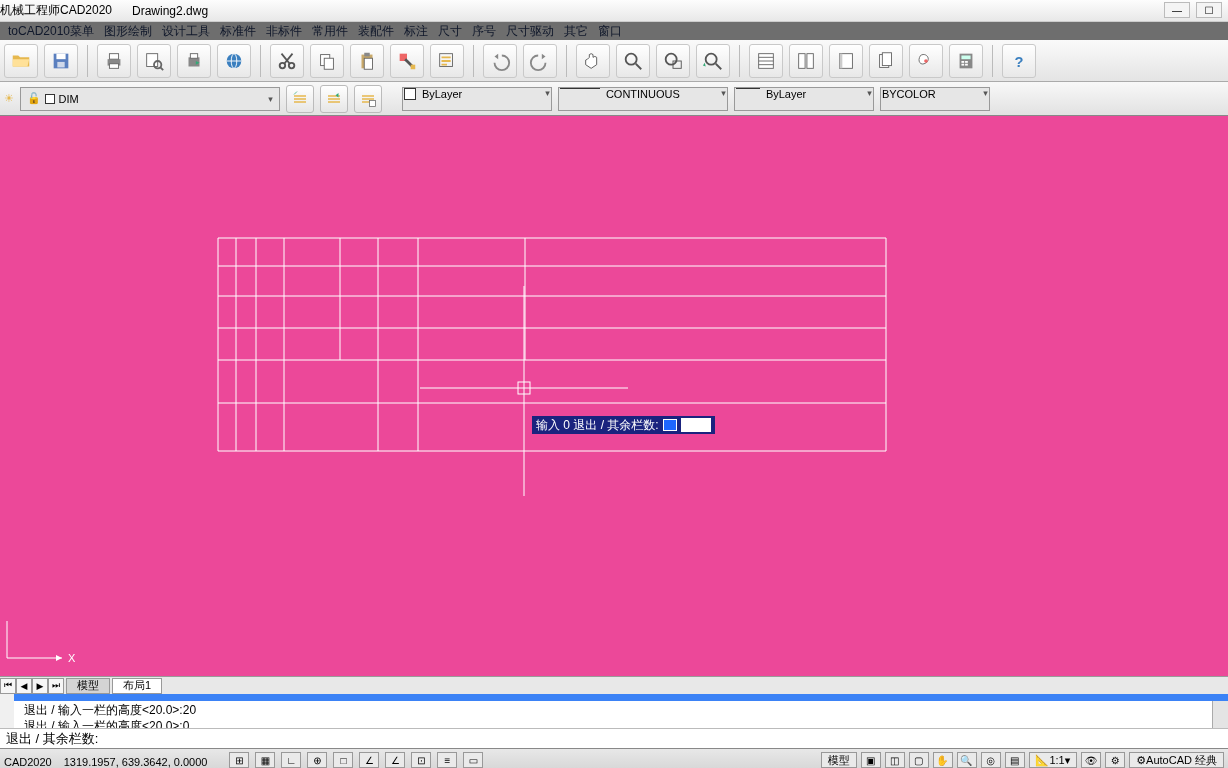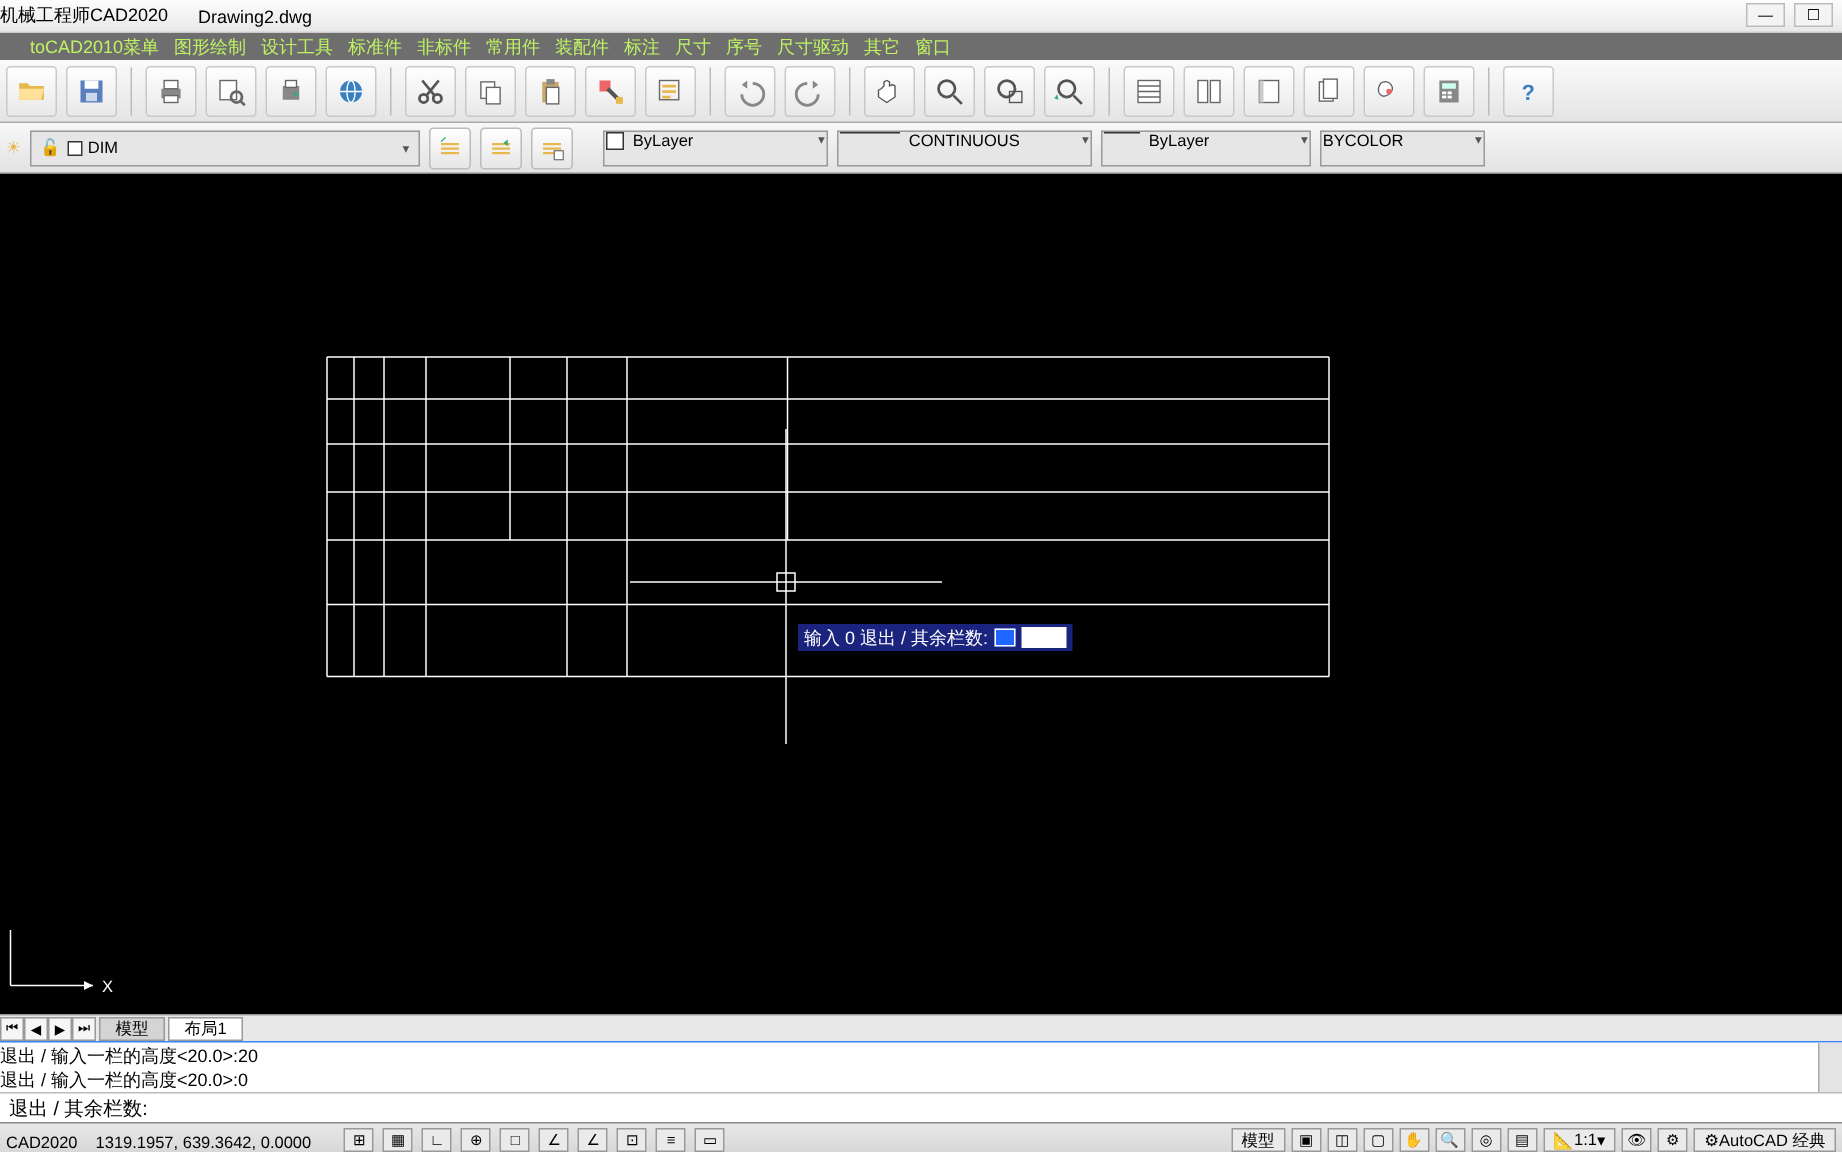--- a/index.html
+++ b/index.html
@@ -1,39 +1,39 @@
 <!DOCTYPE html>
 <html><head>
 <meta charset="utf-8">
 <style>
 * { box-sizing: border-box; margin: 0; padding: 0; font-family: "Microsoft YaHei", Arial, sans-serif; }
 body { width: 1228px; height: 768px; overflow: hidden; background: #f0f0f0; display: flex; flex-direction: column; }
 .titlebar { height: 22px; background: linear-gradient(#fdfdfd,#e8e8e8); display: flex; align-items: center; justify-content: flex-start; font-size: 12px; position: relative; border-bottom: 1px solid #ccc; }
 .titlebar .winbtn { position: absolute; right: 6px; top: 2px; display: flex; gap: 6px; }
 .winbtn span { width: 26px; height: 16px; border: 1px solid #bbb; background: #f4f4f4; display: inline-flex; align-items: center; justify-content: center; font-size: 10px; }
-.menubar { height: 18px; background: #6e6e6e; color: #bef264; font-size: 12px; display: flex; align-items: center; padding-left: 20px; gap: 10px; }
+.menubar { height: 18px; background: #6e6e6e; color: #0f172a; font-size: 12px; display: flex; align-items: center; padding-left: 8px; gap: 10px; }
 .menubar span { cursor: default; }
 .toolbar1 { height: 42px; background: linear-gradient(#fafafa,#e4e4e4); border-bottom: 1px solid #aaa; display: flex; align-items: center; padding: 2px 4px; gap: 6px; }
 .tb-btn { width: 34px; height: 34px; border: 1px solid #c9c9c9; background: linear-gradient(#fff,#e8e8e8); border-radius: 3px; display: flex; align-items: center; justify-content: center; cursor: pointer; }
 .tb-btn svg { width: 22px; height: 22px; }
 .sep { width: 1px; height: 32px; background: #bbb; margin: 0 3px; }
 .toolbar2 { height: 34px; background: linear-gradient(#f8f8f8,#e2e2e2); border-bottom: 1px solid #888; display: flex; align-items: center; padding: 2px 4px; gap: 6px; font-size: 11px; }
 .layer-combo { height: 24px; border: 1px solid #999; background: #e6e6e6; display: inline-flex; align-items: center; padding: 0 6px; gap: 4px; }
 .layer-combo.w260 { width: 260px; }
 .mini-btn { width: 28px; height: 28px; border: 1px solid #bbb; background: linear-gradient(#fff,#e6e6e6); border-radius: 3px; display:flex;align-items:center;justify-content:center; }
 .prop-combo { height: 24px; border: 1px solid #999; background: #e6e6e6; display: inline-flex; padding: 0 1px; gap: 6px; }
 .prop-combo .swatch { width: 12px; height: 12px; border: 1px solid #333; background: #fff; }
 .dd-arrow { margin-left: auto; font-size: 9px; color: #555; }
-.drawing { flex: 1; background: #000000; position: relative; overflow: hidden; }
+.drawing { flex: 1; background: #ec4899; position: relative; overflow: hidden; }
 .ucs { position:absolute; left:2px; bottom:4px; color:#fff; }
 .tabs-row { height: 18px; background: #e8e8e8; display: flex; align-items: center; font-size: 11px; border-top:1px solid #999; }
 .tab-nav { width: 16px; height: 16px; border: 1px solid #999; background: #f6f6f6; display:flex;align-items:center;justify-content:center;font-size:9px; }
 .tab { padding: 0 10px; height: 16px; display:flex;align-items:center; border: 1px solid #999; background: #fff; margin-left: 2px; }
 .tab.active { background: #d4d4d4; }
-.cmdhist { height: 34px; background: #fff; border-top: 1px solid #3b82f6; font-size: 12px; padding: 1px 0; line-height: 16px; overflow:hidden; position:relative; }
+.cmdhist { height: 34px; background: #fff; border-top: 7px solid #3b82f6; font-size: 12px; padding: 1px 10px; line-height: 16px; overflow:hidden; position:relative;margin-left:14px; }
 .cmdhist .scroll { position:absolute; right:0; top:0; bottom:0; width:16px; background:#e4e4e4; border-left:1px solid #aaa; }
 .cmdline { height: 20px; background: #fff; border-top: 1px solid #bbb; font-size: 13px; padding: 0 6px; display:flex;align-items:center; }
 .status { height: 20px; background: linear-gradient(#e8e8e8,#d8d8d8); border-top: 1px solid #888; display: flex; align-items: flex-end; font-size: 11px; padding: 0 4px; gap: 6px; }
 .status .coords { margin-left: 6px; }
 .status .sbtn { width: 20px; height: 16px; border: 1px solid #999; background: #eaeaea; display:flex;align-items:center;justify-content:center; font-size:10px; }
 .status .right { margin-left: auto; display:flex; align-items:center; gap:4px; }
 .status .mode-btn { height:16px; border:1px solid #999; background:#eaeaea; padding:0 6px; display:flex;align-items:center; }
 .grid-drawn line { stroke:#fff; stroke-width:1; }
 .prompt-box { position:absolute; left:532px; top:300px; height:18px; background:#1a237e; color:#fff; font-size:12px; display:flex; align-items:center; padding:0 4px; }
 .prompt-box input { width:30px; height:14px; background:#fff; border:none; margin-left:4px; font-size:11px; }

